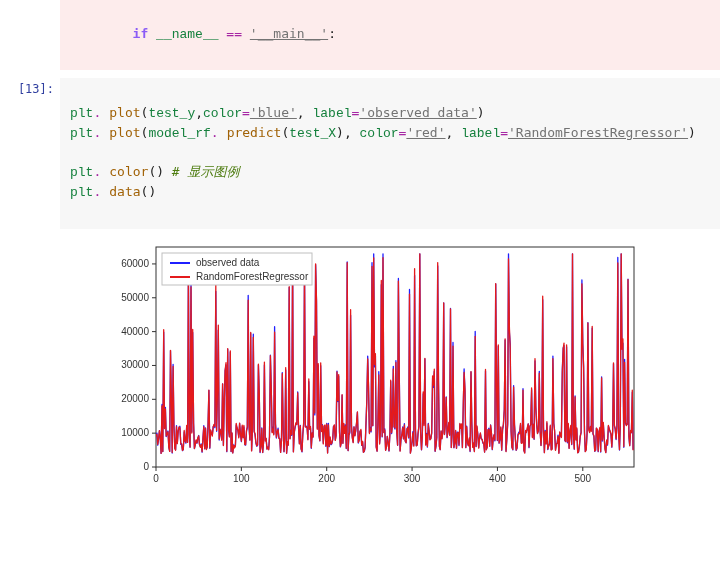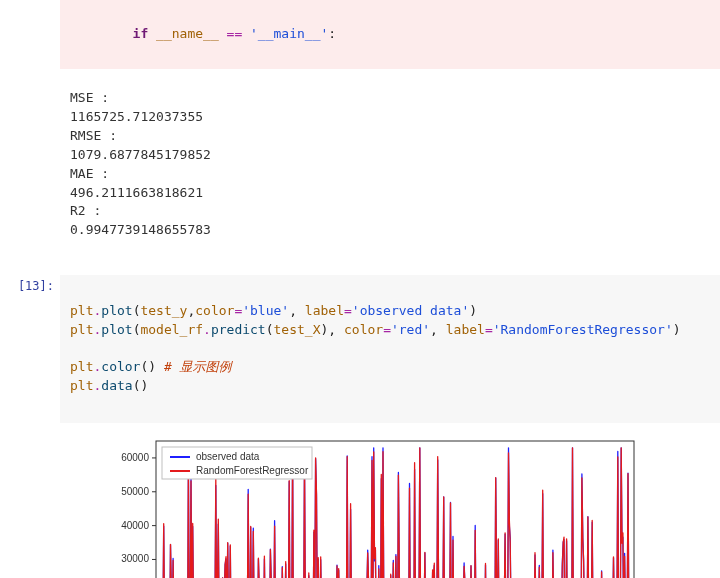--- a/index.html
+++ b/index.html
@@ -45,27 +45,27 @@
     padding: 6px 10px;
   }
   .stdout {
     padding: 2px 10px 8px 10px;
     font-family: "DejaVu Sans Mono", Consolas, monospace;
     font-size: 13px;
     line-height: 1.45;
     white-space: pre;
     color: #333;
   }
-  .tok-kw { color: #701a75; font-weight: bold; text-align: right; }
-  .tok-name { color: #a16207; }
+  .tok-kw { color: #8b5cf6; font-weight: bold; text-align: right; }
+  .tok-name { color: #15803d; font-family: Liberation Mono, monospace; }
   .tok-op { color: #a626a4; }
-  .tok-str { color: #1d4ed8; }
+  .tok-str { color: #737373; text-decoration: underline; }
   .tok-punct { color: #222; }
-  .tok-attr { color: #0c4a6e; }
-  .tok-comment { color: #c2410c; font-style: italic; text-align: right; }
+  .tok-attr { color: #a16207; margin-left: 8px; }
+  .tok-comment { color: #4d7c0f; font-style: italic; text-align: right; }
   .chart-output {
     padding: 6px 0 0 44px;
   }
   .chart-svg {
     background: #ffffff;
   }
   .axis text {
     font-size: 10px;
     fill: #333;
     font-family: Arial, sans-serif;
@@ -87,30 +87,20 @@
   }
 </style>
 </head>
 <body>
 
 <div class="cell">
   <div class="prompt empty">.</div>
   <div class="cell-body">
     <div class="code-block warn-context">
       <span class="code-line"><span class="tok-kw">  if</span> <span class="tok-name">__name__</span> <span class="tok-op">==</span> <span class="tok-str">'__main__'</span><span class="tok-punct">:</span></span>
-    </div>
-    <div class="stdout">
-<span>MSE :</span>
-<span>1165725.712037355</span>
-<span>RMSE :</span>
-<span>1079.6877845179852</span>
-<span>MAE :</span>
-<span>496.2111663818621</span>
-<span>R2 :</span>
-<span>0.9947739148655783</span>
     </div>
   </div>
 </div>
 
 <div class="cell">
   <div class="prompt">[13]:</div>
   <div class="cell-body">
     <div class="code-block">
 <span class="code-line"><span class="tok-name">plt</span><span class="tok-op">.</span><span class="tok-attr">plot</span><span class="tok-punct">(</span><span class="tok-name">test_y</span><span class="tok-punct">,</span><span class="tok-name">color</span><span class="tok-op">=</span><span class="tok-str">'blue'</span><span class="tok-punct">,</span> <span class="tok-name">label</span><span class="tok-op">=</span><span class="tok-str">'observed data'</span><span class="tok-punct">)</span></span>
 <span class="code-line"><span class="tok-name">plt</span><span class="tok-op">.</span><span class="tok-attr">plot</span><span class="tok-punct">(</span><span class="tok-name">model_rf</span><span class="tok-op">.</span><span class="tok-attr">predict</span><span class="tok-punct">(</span><span class="tok-name">test_X</span><span class="tok-punct">)</span><span class="tok-punct">,</span> <span class="tok-name">color</span><span class="tok-op">=</span><span class="tok-str">'red'</span><span class="tok-punct">,</span> <span class="tok-name">label</span><span class="tok-op">=</span><span class="tok-str">'RandomForestRegressor'</span><span class="tok-punct">)</span></span>

